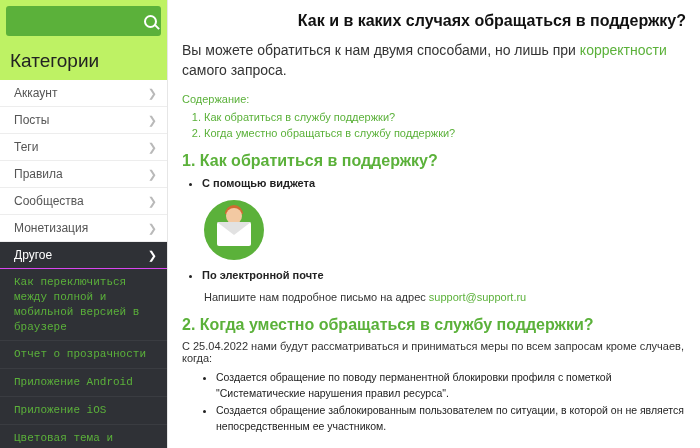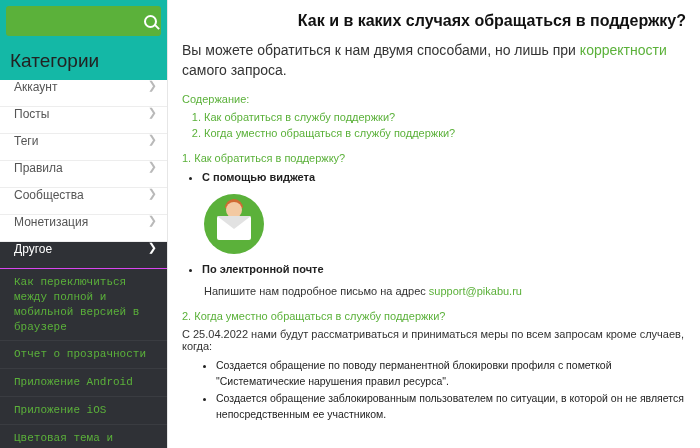--- a/index.html
+++ b/index.html
@@ -14,21 +14,21 @@
     position: relative;
     width: 700px; height: 448px;
     display: flex;
     background: #ffffff;
   }
 
   
   .sidebar {
     width: 168px;
     flex: 0 0 168px;
-    background: #14b8a6;
+    background: #bef264;
     border-right: 1px solid #e6e6e6;
     padding: 0;
     overflow: hidden;
   }
   .search-row {
     display: flex;
     align-items: center;
     height: 30px;
     margin: 6px 6px 0 6px;
   }
@@ -74,20 +74,21 @@
   .cat-title {
     font-size: 19px;
     color: #222222;
     padding: 14px 10px 8px 10px;
     font-weight: normal;
     margin: 0;
   }
   .cat-list { list-style: none; margin: 0; padding: 0; }
   .cat-item {
     display: flex;
+    align-items: center;
     justify-content: space-between;
     padding: 0 10px 0 14px;
     height: 27px;
     font-size: 12px;
     color: #555555;
     border-bottom: 1px solid #ededed;
     background: #ffffff;
   }
   .cat-item.dark {
     background: #2f3136;
@@ -141,24 +142,24 @@
   }
   ol.toc {
     margin: 0 0 10px 0;
     padding-left: 22px;
     font-size: 11px;
     color: #5bb13a;
     line-height: 1.5;
   }
   ol.toc li { margin: 0; }
   h2.sec {
-    font-size: 11px;
+    font-size: 16px;
     color: #5bb13a;
     margin: 10px 0 6px 0;
-    font-weight: normal;
+    font-weight: bold;
   }
   ul.bul {
     margin: 4px 0 4px 0;
     padding-left: 20px;
     font-size: 11px;
     color: #222222;
     line-height: 1.45;
   }
   ul.bul > li { margin-bottom: 3px; }
   .b { font-weight: bold; }
@@ -305,21 +306,21 @@
       <div class="hair"></div>
       <div class="head"></div>
       <div class="env"></div>
     </div>
 
     <ul class="bul">
       <li class="b">По электронной почте</li>
     </ul>
 
     <p class="para">
-      <span>Напишите нам подробное письмо на адрес </span><a class="link" href="#">support@pikabu.ru</a>
+      <span>Напишите нам подробное письмо на адрес </span><a class="link" href="#">support@support.ru</a>
     </p>
 
     <h2 class="sec">2. Когда уместно обращаться в службу поддержки?</h2>
 
     <div class="date-line">С 25.04.2022 нами будут рассматриваться и приниматься меры по всем запросам кроме случаев, когда:</div>
 
     <ul class="rules">
       <li>Создается обращение по поводу перманентной блокировки профиля с пометкой "Систематические нарушения правил ресурса".</li>
       <li>Создается обращение заблокированным пользователем по ситуации, в которой он не является непосредственным ее участником.</li>
 

